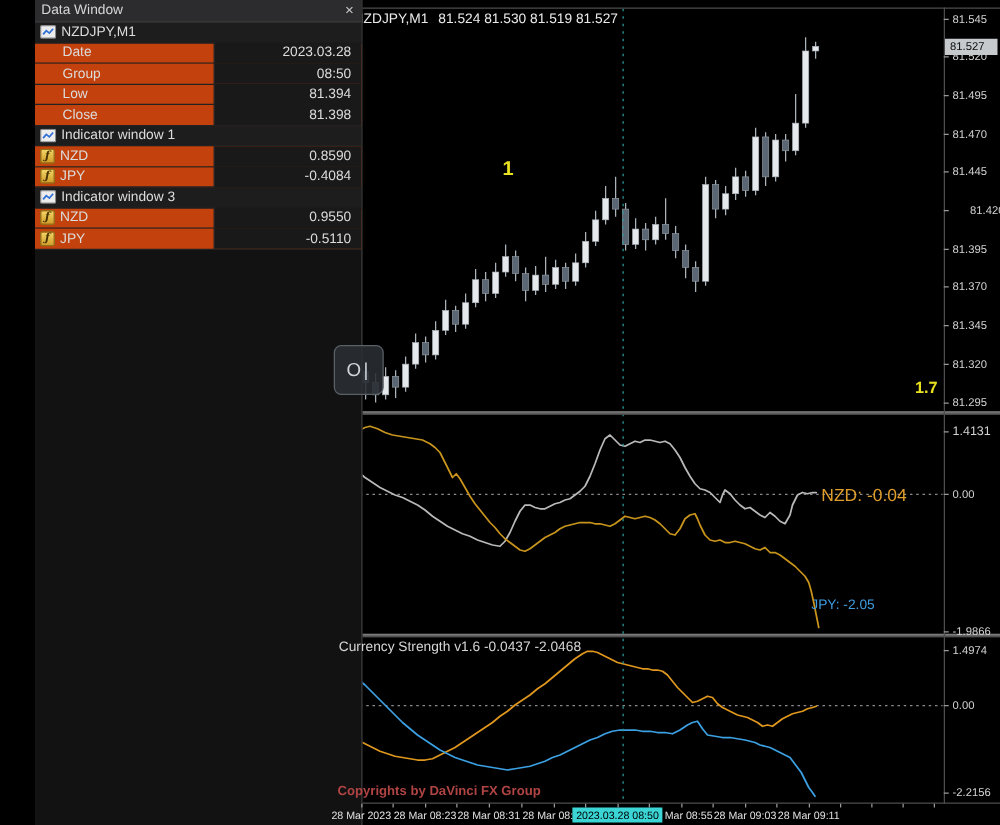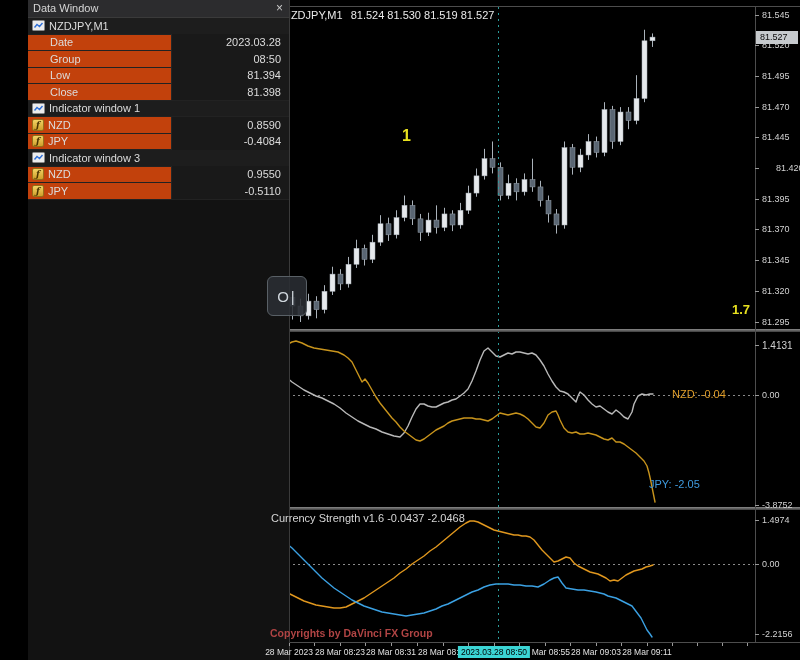--- a/index.html
+++ b/index.html
@@ -254,28 +254,28 @@
     <div style="position: absolute; left: 762px; top: 255.1px; font-size: 9px; color: rgb(210, 210, 210); white-space: nowrap;">81.345</div>
     <div style="position: absolute; left: 755px; top: 290.8px; width: 4px; height: 1px; background: rgb(154, 154, 154);"></div>
     <div style="position: absolute; left: 762px; top: 285.8px; font-size: 9px; color: rgb(210, 210, 210); white-space: nowrap;">81.320</div>
     <div style="position: absolute; left: 755px; top: 321.5px; width: 4px; height: 1px; background: rgb(154, 154, 154);"></div>
     <div style="position: absolute; left: 762px; top: 316.5px; font-size: 9px; color: rgb(210, 210, 210); white-space: nowrap;">81.295</div>
     <div style="position: absolute; left: 755px; top: 344.5px; width: 4px; height: 1px; background: rgb(154, 154, 154);"></div>
     <div style="position: absolute; left: 762px; top: 339.5px; font-size: 10px; color: rgb(210, 210, 210); white-space: nowrap;">1.4131</div>
     <div style="position: absolute; left: 755px; top: 394.5px; width: 4px; height: 1px; background: rgb(154, 154, 154);"></div>
     <div style="position: absolute; left: 762px; top: 389.5px; font-size: 9px; color: rgb(210, 210, 210); white-space: nowrap;">0.00</div>
     <div style="position: absolute; left: 755px; top: 504.5px; width: 4px; height: 1px; background: rgb(154, 154, 154);"></div>
-    <div style="position: absolute; left: 762px; top: 499.5px; font-size: 9px; color: rgb(210, 210, 210); white-space: nowrap;">-3.8752</div>
+    <div style="position: absolute; left: 762px; top: 499.5px; font-size: 9px; color: rgb(210, 210, 210); white-space: nowrap;">-1.9866</div>
     <div style="position: absolute; left: 755px; top: 519.5px; width: 4px; height: 1px; background: rgb(154, 154, 154);"></div>
     <div style="position: absolute; left: 762px; top: 514.5px; font-size: 9px; color: rgb(210, 210, 210); white-space: nowrap;">1.4974</div>
     <div style="position: absolute; left: 755px; top: 563.5px; width: 4px; height: 1px; background: rgb(154, 154, 154);"></div>
     <div style="position: absolute; left: 762px; top: 558.5px; font-size: 9px; color: rgb(210, 210, 210); white-space: nowrap;">0.00</div>
     <div style="position: absolute; left: 755px; top: 633.5px; width: 4px; height: 1px; background: rgb(154, 154, 154);"></div>
     <div style="position: absolute; left: 762px; top: 628.5px; font-size: 9px; color: rgb(210, 210, 210); white-space: nowrap;">-2.2156</div>
-    <div style="position: absolute; left: 657px; top: 388px; font-size: 11px; color: rgb(223, 157, 42); white-space: nowrap; z-index: 2; margin-left: 15px;">NZD: -0.04</div>
+    <div style="position: absolute; left: 657px; top: 388px; font-size: 14px; color: rgb(223, 157, 42); white-space: nowrap; z-index: 2;">NZD: -0.04</div>
     <div style="position: absolute; left: 649px; top: 478px; font-size: 11px; color: rgb(63, 155, 223); white-space: nowrap; z-index: 2;">JPY: -2.05</div>
     <div style="position: absolute; top: 127px; font-size: 16px; font-weight: 700; color: rgb(232, 225, 31); z-index: 2; left: 402px;">1</div>
     <div style="position: absolute; top: 302px; font-size: 13px; font-weight: 700; color: rgb(232, 225, 31); z-index: 2; left: 710px; width: 40px; text-align: right;">1.7</div>
     <div style="position: absolute; left: 289px; top: 643px; width: 1px; height: 3px; background: rgb(154, 154, 154);"></div>
     <div style="position: absolute; left: 314px; top: 643px; width: 1px; height: 3px; background: rgb(154, 154, 154);"></div>
     <div style="position: absolute; left: 340px; top: 643px; width: 1px; height: 3px; background: rgb(154, 154, 154);"></div>
     <div style="position: absolute; left: 365px; top: 643px; width: 1px; height: 3px; background: rgb(154, 154, 154);"></div>
     <div style="position: absolute; left: 391px; top: 643px; width: 1px; height: 3px; background: rgb(154, 154, 154);"></div>
     <div style="position: absolute; left: 417px; top: 643px; width: 1px; height: 3px; background: rgb(154, 154, 154);"></div>
     <div style="position: absolute; left: 443px; top: 643px; width: 1px; height: 3px; background: rgb(154, 154, 154);"></div>

